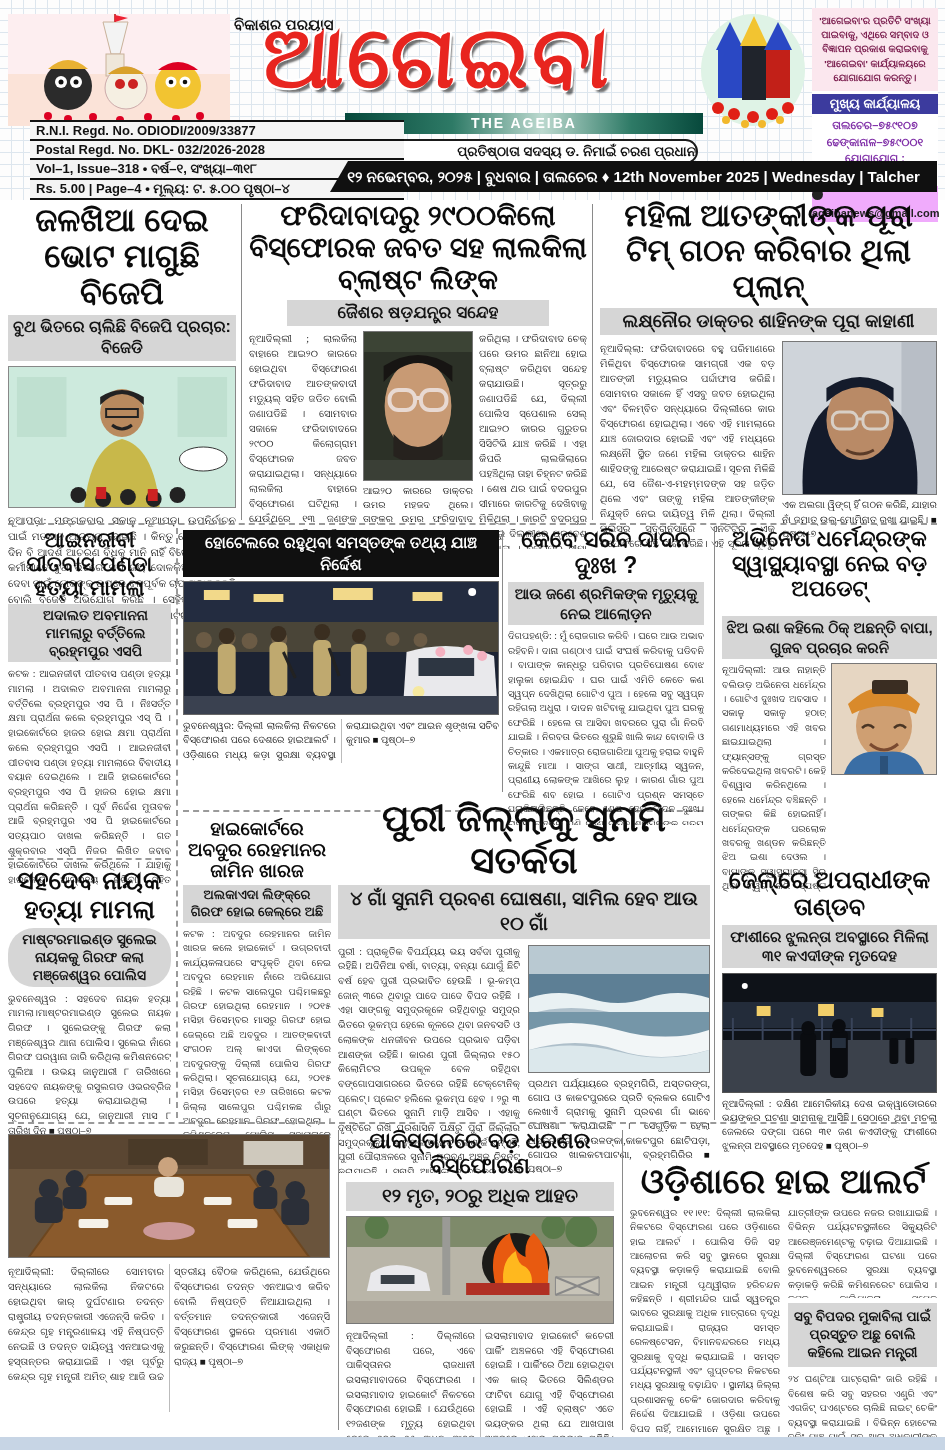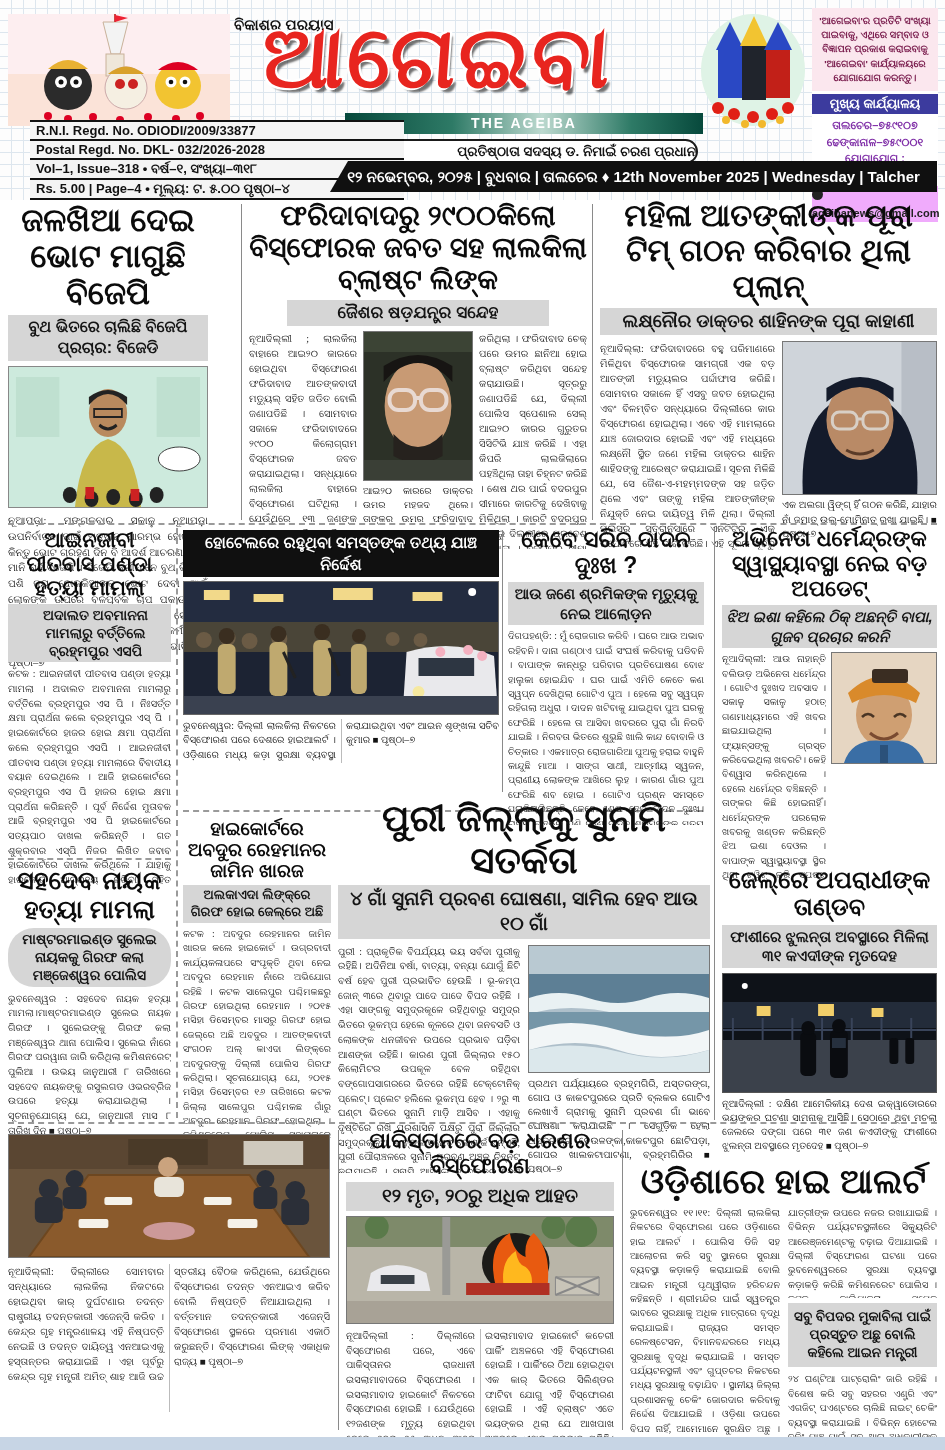--- a/index.html
+++ b/index.html
@@ -136,21 +136,21 @@
     <div id="regd-box" class="abs" style="left:30px;top:120px;width:374px;">
       <div class="regd-row">R.N.I. Regd. No. ODIODI/2009/33877</div>
       <div class="regd-row">Postal Regd. No. DKL- 032/2026-2028</div>
       <div class="regd-row">Vol–1, Issue–318 • ବର୍ଷ–୧, ସଂଖ୍ୟା–୩୧୮</div>
       <div class="regd-row">Rs. 5.00 | Page–4 • ମୂଲ୍ୟ: ଟ. ୫.୦୦ ପୃଷ୍ଠା–୪</div>
     </div>
 
     <div id="date-bar" class="abs" style="left:330px;top:161px;width:607px;height:31px;">୧୨ ନଭେମ୍ବର, ୨୦୨୫ | ବୁଧବାର | ତାଲଚେର ♦ 12th November 2025 | Wednesday | Talcher</div>
   </div>
 
-  <div class="abs" style="left:8px;top:202px;width:200px;">
+  <div class="abs" style="left:8px;top:202px;width:228px;">
     <div class="headline" style="font-size:32px;">ଜଳଖିଆ ଦେଇ ଭୋଟ ମାଗୁଛି ବିଜେପି</div>
     <div class="kicker" style="font-size:16px;margin-top:4px;">ବୁଥ ଭିତରେ ଚାଲିଛି ବିଜେପି ପ୍ରଚାର: ବିଜେଡି</div>
     <div class="photo" style="height:140px;margin-top:5px;border:1px solid #888;">
       <svg viewBox="0 0 228 140" preserveAspectRatio="none">
         <rect width="228" height="140" fill="#cdeadd"></rect>
         <rect x="8" y="10" width="50" height="60" fill="#bfe0d0"></rect>
           <rect x="170" y="10" width="50" height="60" fill="#bfe0d0"></rect>
         <ellipse cx="196" cy="92" rx="24" ry="12" fill="#fff" stroke="#333"></ellipse>
         <ellipse cx="114" cy="46" rx="22" ry="24" fill="#b98a5e"></ellipse>
         <path d="M92 38 q22 -22 44 0 l0 -8 q-22 -14 -44 0 z" fill="#222"></path>
@@ -335,21 +335,21 @@
   <div class="abs" style="left:508px;top:526px;width:196px;">
     <div class="headline" style="font-size:23px;">କେବେ ସରିବ ଦାଦନ ଦୁଃଖ ?</div>
     <div class="kicker" style="font-size:15px;margin-top:4px;">ଆଉ ଜଣେ ଶ୍ରମିକଙ୍କ ମୃତ୍ୟୁକୁ ନେଇ ଆଲୋଡ଼ନ</div>
     <div class="body-txt" style="height:196px;margin-top:4px;font-size:9.6px;">ଦିଗପହଣ୍ଡି: : ମୁଁ ରୋଜଗାର କରିବି । ଘରେ ଆଉ ଅଭାବ ରହିବନି। ଦାନା ଗଣ୍ଠାଏ ପାଇଁ ସଂଘର୍ଷ କରିବାକୁ ପଡିବନି । ବାପାଙ୍କ କାନ୍ଧରୁ ପରିବାର ପ୍ରତିପୋଷଣ ବୋଝ ହାଲୁକା ହୋଇଯିବ । ଘର ପାଇଁ ଏମିତି କେତେ କଣ ସ୍ୱପ୍ନ ଦେଖିଥିଲା ଗୋଟିଏ ପୁଅ । ହେଲେ ସବୁ ସ୍ୱପ୍ନ ରହିଗଲା ଅଧୁରା । ଦାଦନ ଖଟିବାକୁ ଯାଇଥିବା ପୁଅ ଘରକୁ ଫେରିଛି । ହେଲେ ତା ଆସିବା ଖବରରେ ପୁରା ଗାଁ ନିରବି ଯାଇଛି । ନିରବତା ଭିତରେ ଶୁଭୁଛି ଖାଲି କାନ୍ଦ ବୋବାଳି ଓ ଚିତ୍କାର । ଏକମାତ୍ର ରୋଜଗାରିଆ ପୁଅକୁ ହରାଇ ବାହୁନି କାନ୍ଦୁଛି ମାଆ । ସାଙ୍ଗ ସାଥୀ, ଆତ୍ମୀୟ ସ୍ୱଜନ, ପ୍ରାଣୀୟ ଲୋକଙ୍କ ଆଖିରେ ଲୁହ । କାରଣ ଗାଁର ପୁଅ ଫେରିଛି ଶବ ହୋଇ । ଗୋଟିଏ ପ୍ରଶ୍ନ ସମସ୍ତେ ପଚାରିଚାଲିଛନ୍ତି କେବେ ଶେଷ ହେବ ଦାଦନ ଦୁଃଖ। ରାଜ୍ୟ ବାହାରେ ପୁଣି ଜଣେ ଦାଦନ ଶ୍ରମିକଙ୍କ ମୃତ୍ୟୁ ଖବର ଆଲୋଡନ ସୃଷ୍ଟି କରିଛି । ମୃତକ ଗଞ୍ଜାମ ଜିଲ୍ଲା ଦିଗପହଣ୍ଡି ବ୍ଲକ କଇଠଘଣ୍ଡି ଗାଁର ଟେରୁ ବେହେରାଙ୍କ ଏକମାତ୍ର ପୁଅ ରାଜେନ୍ଦ୍ର ବେହେରା । ମୁମ୍ବାଇରେ ଦାଦନ ଶ୍ରମିକ   ■ ପୃଷ୍ଠା–୭</div>
   </div>
 
   <div class="vdiv" style="left:714px;top:528px;height:592px;"></div>
 
   <div class="abs" style="left:722px;top:526px;width:215px;">
     <div class="headline" style="font-size:22px;">ଅଭିନେତା ଧର୍ମେନ୍ଦ୍ରଙ୍କ ସ୍ୱାସ୍ଥ୍ୟାବସ୍ଥା ନେଇ ବଡ଼ ଅପଡେଟ୍</div>
-    <div class="kicker" style="font-size:15px;margin-top:4px;font-style:italic;">ଝିଅ ଇଶା କହିଲେ ଠିକ୍ ଅଛନ୍ତି ବାପା, ଗୁଜବ ପ୍ରଚାର କରନି</div>
+    <div class="kicker" style="font-size:15px;margin-top:15px;">ଝିଅ ଇଶା କହିଲେ ଠିକ୍ ଅଛନ୍ତି ବାପା, ଗୁଜବ ପ୍ରଚାର କରନି</div>
     <div style="margin-top:4px;overflow:hidden;height:232px;">
       <div class="photo" style="float:right;width:104px;height:110px;margin:0 0 4px 5px;border:1px solid #777;">
         <svg viewBox="0 0 104 110" preserveAspectRatio="none">
           <rect width="104" height="110" fill="#e6d6c2"></rect>
           <ellipse cx="52" cy="62" rx="28" ry="32" fill="#cf9f72"></ellipse>
           <path d="M16 40 q36 -34 72 0 l-4 10 q-32 -16 -64 0 z" fill="#d98a2b"></path>
           <rect x="40" y="16" width="36" height="14" rx="3" fill="#3a2d22"></rect>
           <path d="M30 64 q6 -6 12 0 M62 64 q6 -6 12 0" stroke="#4a3524" stroke-width="2.5" fill="none"></path>
           <path d="M38 80 q14 12 28 0" stroke="#7a4a30" stroke-width="3" fill="none"></path>
           <path d="M12 110 q8 -26 40 -22 q32 -4 40 22 z" fill="#3a6ea5"></path>

